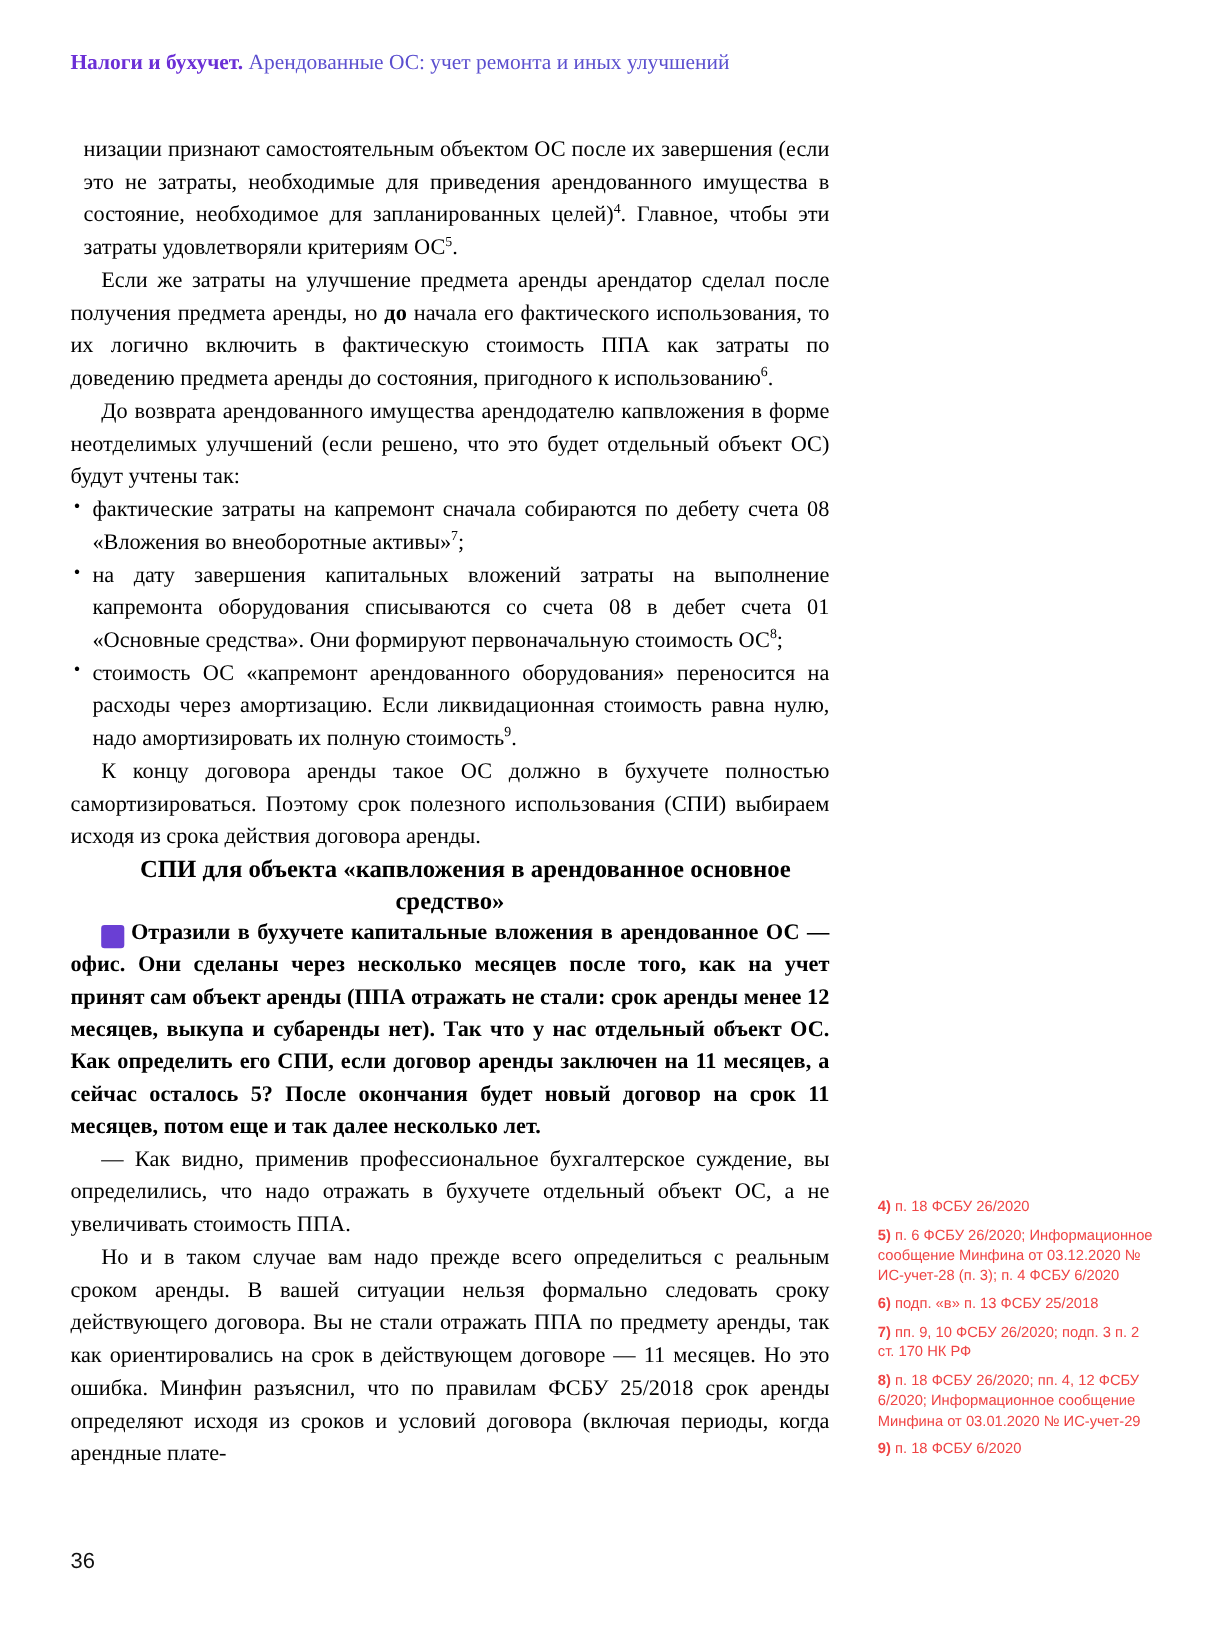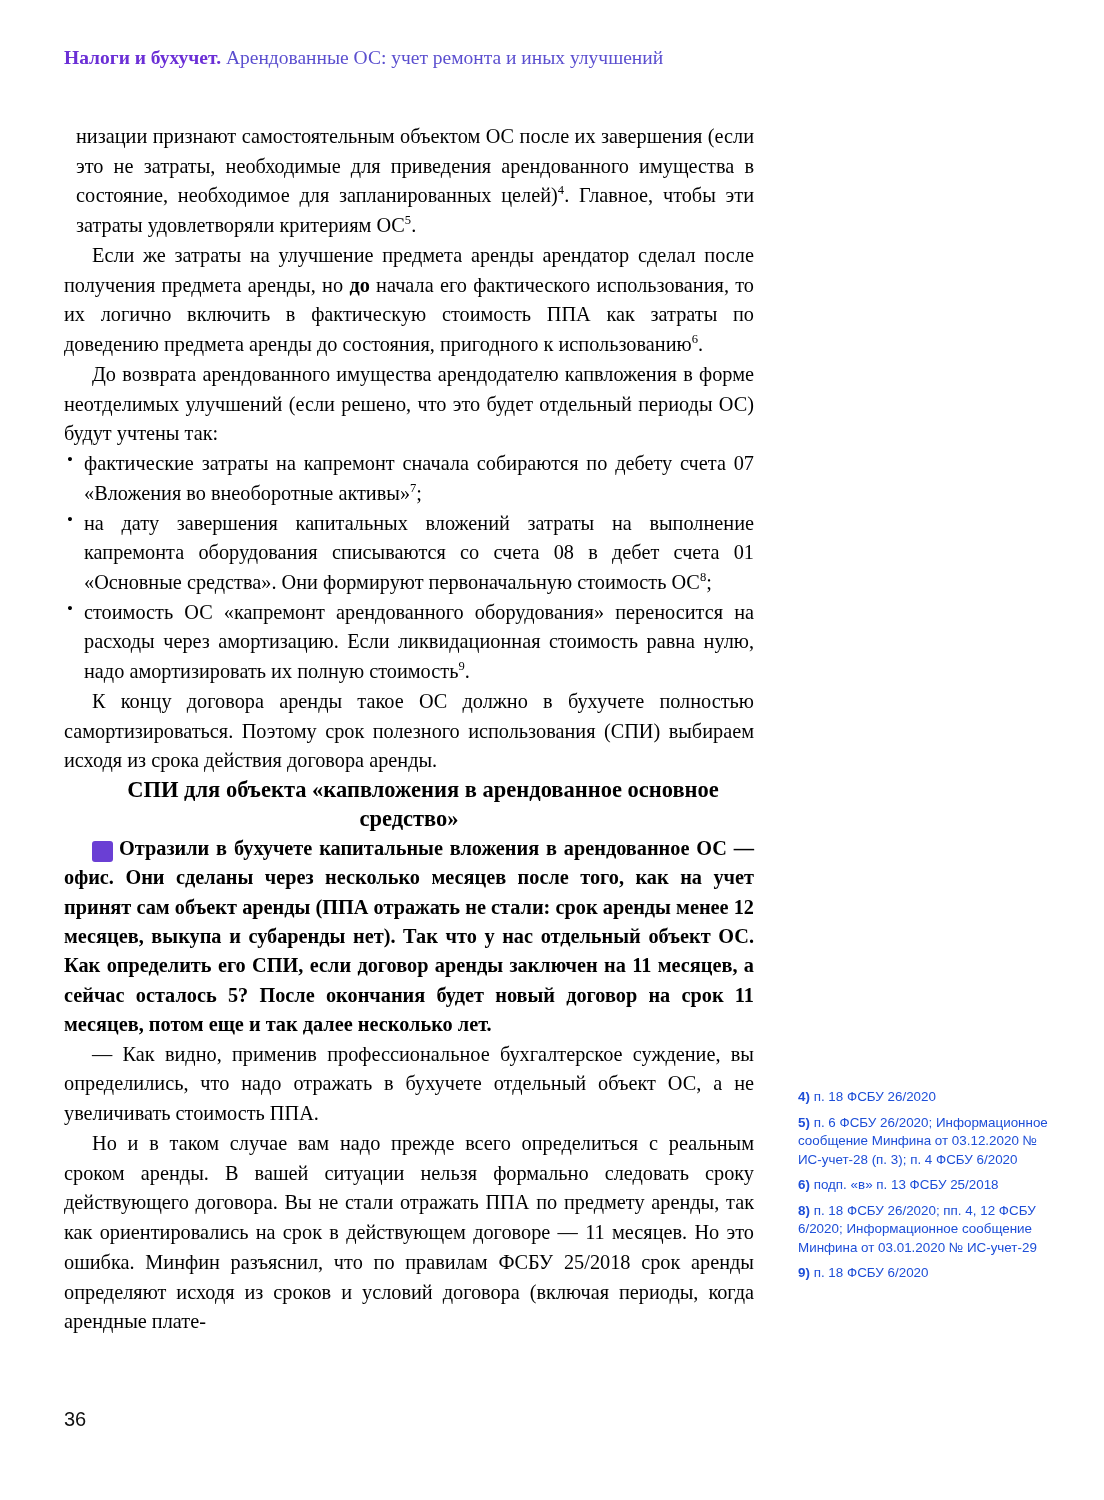--- a/index.html
+++ b/index.html
@@ -127,21 +127,21 @@
 
   
   .sidebar {
     position: absolute;
     left: 798px;
     top: 1088px;
     width: 250px;
     font-family: "Liberation Sans", sans-serif;
     font-size: 13.4px;
     line-height: 1.38;
-    color: #1d4ed8;
+    color: #ef4444;
   }
   .sidebar .fn {
     margin-bottom: 7px;
   }
   .sidebar .fn .num {
     font-weight: bold;
   }
 
   
   .folio {
@@ -163,43 +163,44 @@
     <span class="rubric">Налоги и бухучет.</span>
     <span class="title">Арендованные ОС: учет ремонта и иных улучшений</span>
   </div>
 
   <div class="content">
 
     <p class="noindent"><span>низации признают самостоятельным объектом ОС после их завершения (если это не затраты, необходимые для приведения арендованного имущества в состояние, необходимое для запланированных целей)</span><sup>4</sup><span>. Главное, чтобы эти затраты удовлетворяли критериям ОС</span><sup>5</sup><span>.</span></p>
 
     <p><span>Если же затраты на улучшение предмета аренды арендатор сделал после получения предмета аренды, но </span><span class="b">до</span><span> начала его фактического использования, то их логично включить в фактическую стоимость ППА как затраты по доведению предмета аренды до состояния, пригодного к использованию</span><sup>6</sup><span>.</span></p>
 
-    <p>До возврата арендованного имущества арендодателю капвложения в форме неотделимых улучшений (если решено, что это будет отдельный периоды ОС) будут учтены так:</p>
+    <p>До возврата арендованного имущества арендодателю капвложения в форме неотделимых улучшений (если решено, что это будет отдельный объект ОС) будут учтены так:</p>
 
     <ul class="bullets">
-      <li><span>фактические затраты на капремонт сначала собираются по дебету счета 07 «Вложения во внеоборотные активы»</span><sup>7</sup><span>;</span></li>
+      <li><span>фактические затраты на капремонт сначала собираются по дебету счета 08 «Вложения во внеоборотные активы»</span><sup>7</sup><span>;</span></li>
       <li><span>на дату завершения капитальных вложений затраты на выполнение капремонта оборудования списываются со счета 08 в дебет счета 01 «Основные средства». Они формируют первоначальную стоимость ОС</span><sup>8</sup><span>;</span></li>
       <li><span>стоимость ОС «капремонт арендованного оборудования» переносится на расходы через амортизацию. Если ликвидационная стоимость равна нулю, надо амортизировать их полную стоимость</span><sup>9</sup><span>.</span></li>
     </ul>
 
     <p>К концу договора аренды такое ОС должно в бухучете полностью самортизироваться. Поэтому срок полезного использования (СПИ) выбираем исходя из срока действия договора аренды.</p>
 
     <p class="section-heading">СПИ для объекта «капвложения в арендованное основное средство»</p>
 
     <p class="question"><span class="at-badge">@</span><span>Отразили в бухучете капитальные вложения в арендованное ОС — офис. Они сделаны через несколько месяцев после того, как на учет принят сам объект аренды (ППА отражать не стали: срок аренды менее 12 месяцев, выкупа и субаренды нет). Так что у нас отдельный объект ОС. Как определить его СПИ, если договор аренды заключен на 11 месяцев, а сейчас осталось 5? После окончания будет новый договор на срок 11 месяцев, потом еще и так далее несколько лет.</span></p>
 
     <p class="answer-dash">— Как видно, применив профессиональное бухгалтерское суждение, вы определились, что надо отражать в бухучете отдельный объект ОС, а не увеличивать стоимость ППА.</p>
 
     <p>Но и в таком случае вам надо прежде всего определиться с реальным сроком аренды. В вашей ситуации нельзя формально следовать сроку действующего договора. Вы не стали отражать ППА по предмету аренды, так как ориентировались на срок в действующем договоре — 11 месяцев. Но это ошибка. Минфин разъяснил, что по правилам ФСБУ 25/2018 срок аренды определяют исходя из сроков и условий договора (включая периоды, когда арендные плате-</p>
 
   </div>
 
   <div class="sidebar">
     <div class="fn"><span class="num">4)</span> <span>п. 18 ФСБУ 26/2020</span></div>
     <div class="fn"><span class="num">5)</span> <span>п. 6 ФСБУ 26/2020; Информационное сообщение Минфина от 03.12.2020 № ИС-учет-28 (п. 3); п. 4 ФСБУ 6/2020</span></div>
     <div class="fn"><span class="num">6)</span> <span>подп. «в» п. 13 ФСБУ 25/2018</span></div>
+    <div class="fn"><span class="num">7)</span> <span>пп. 9, 10 ФСБУ 26/2020; подп. 3 п. 2 ст. 170 НК РФ</span></div>
     <div class="fn"><span class="num">8)</span> <span>п. 18 ФСБУ 26/2020; пп. 4, 12 ФСБУ 6/2020; Информационное сообщение Минфина от 03.01.2020 № ИС-учет-29</span></div>
     <div class="fn"><span class="num">9)</span> <span>п. 18 ФСБУ 6/2020</span></div>
   </div>
 
   <div class="folio">36</div>
 
 </div>
 
 </body></html>

